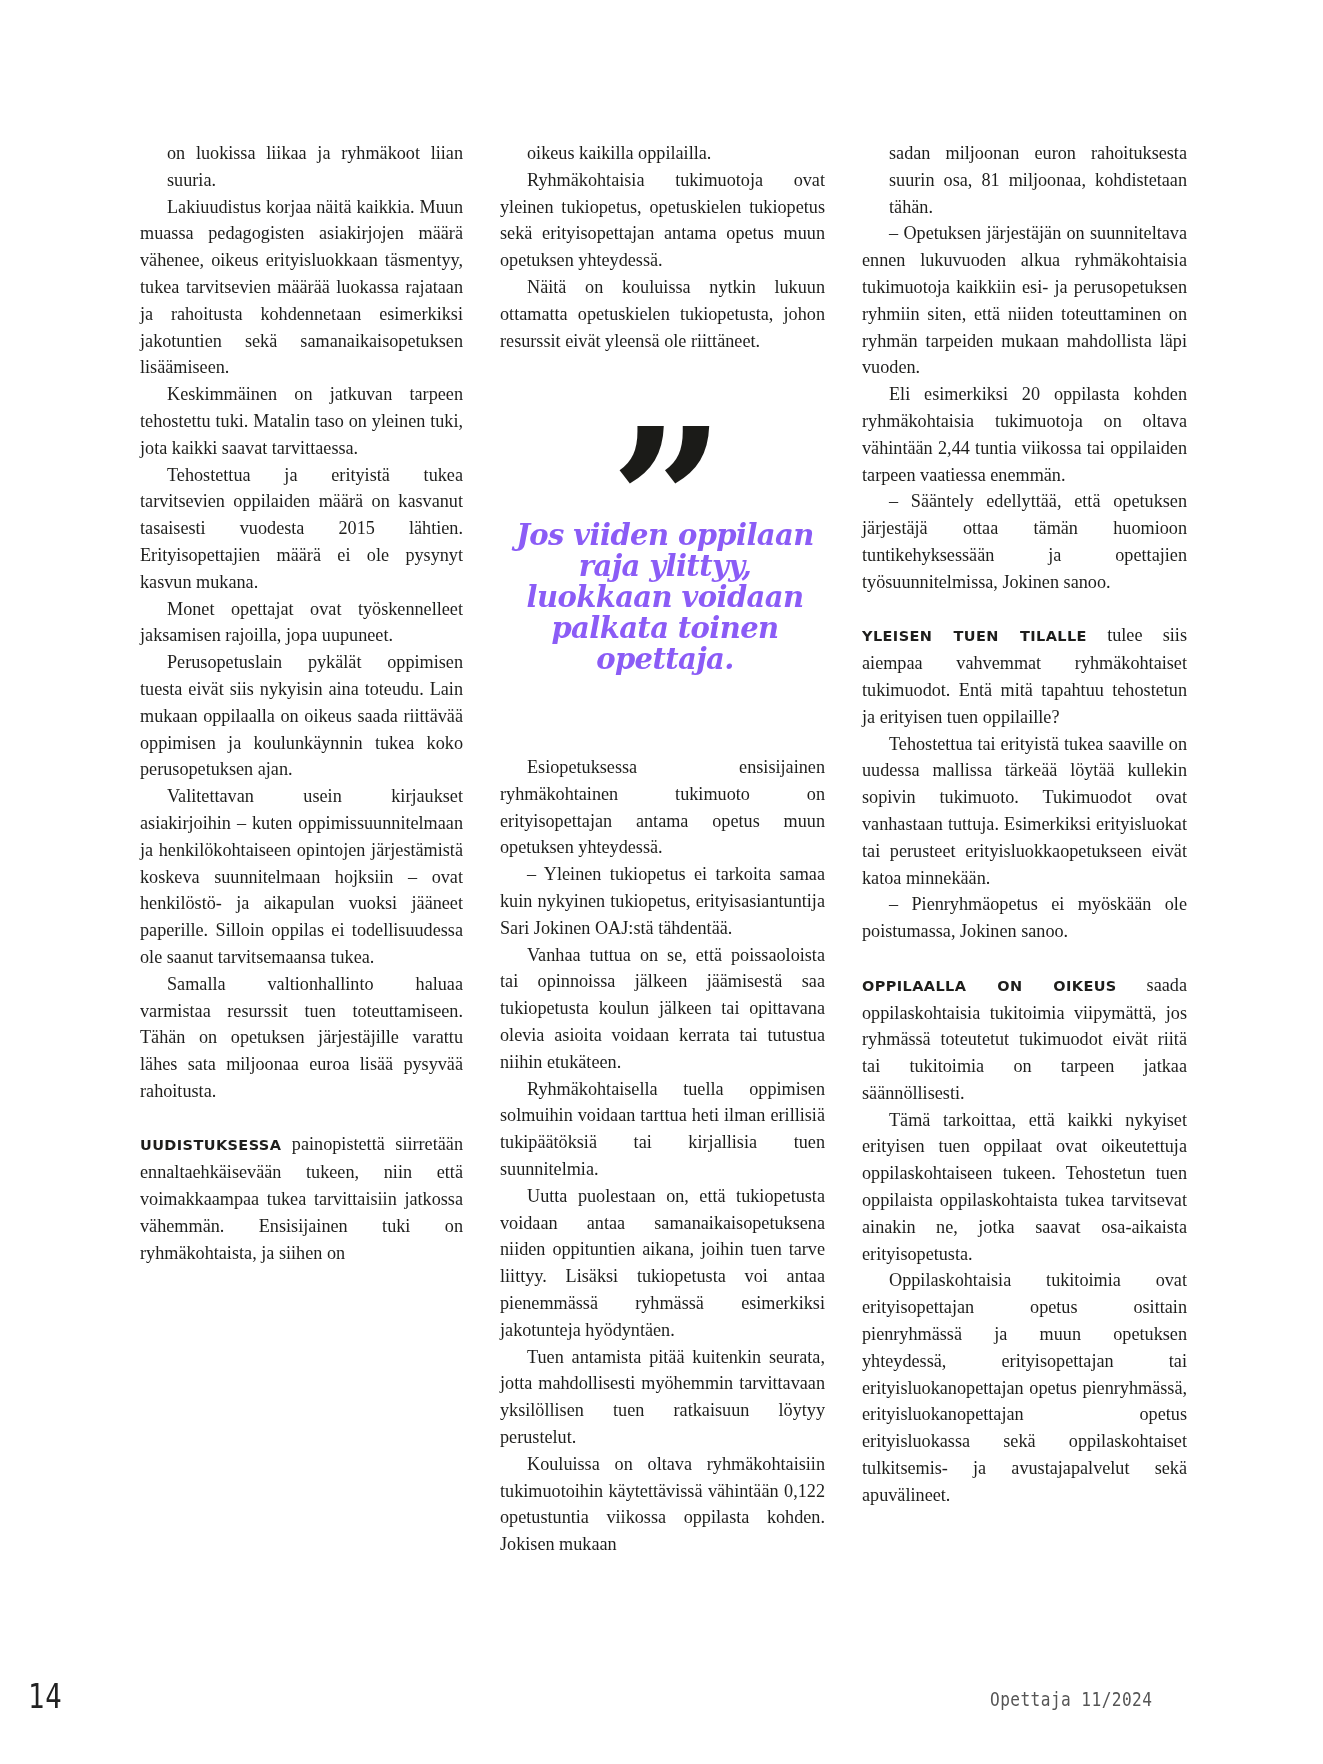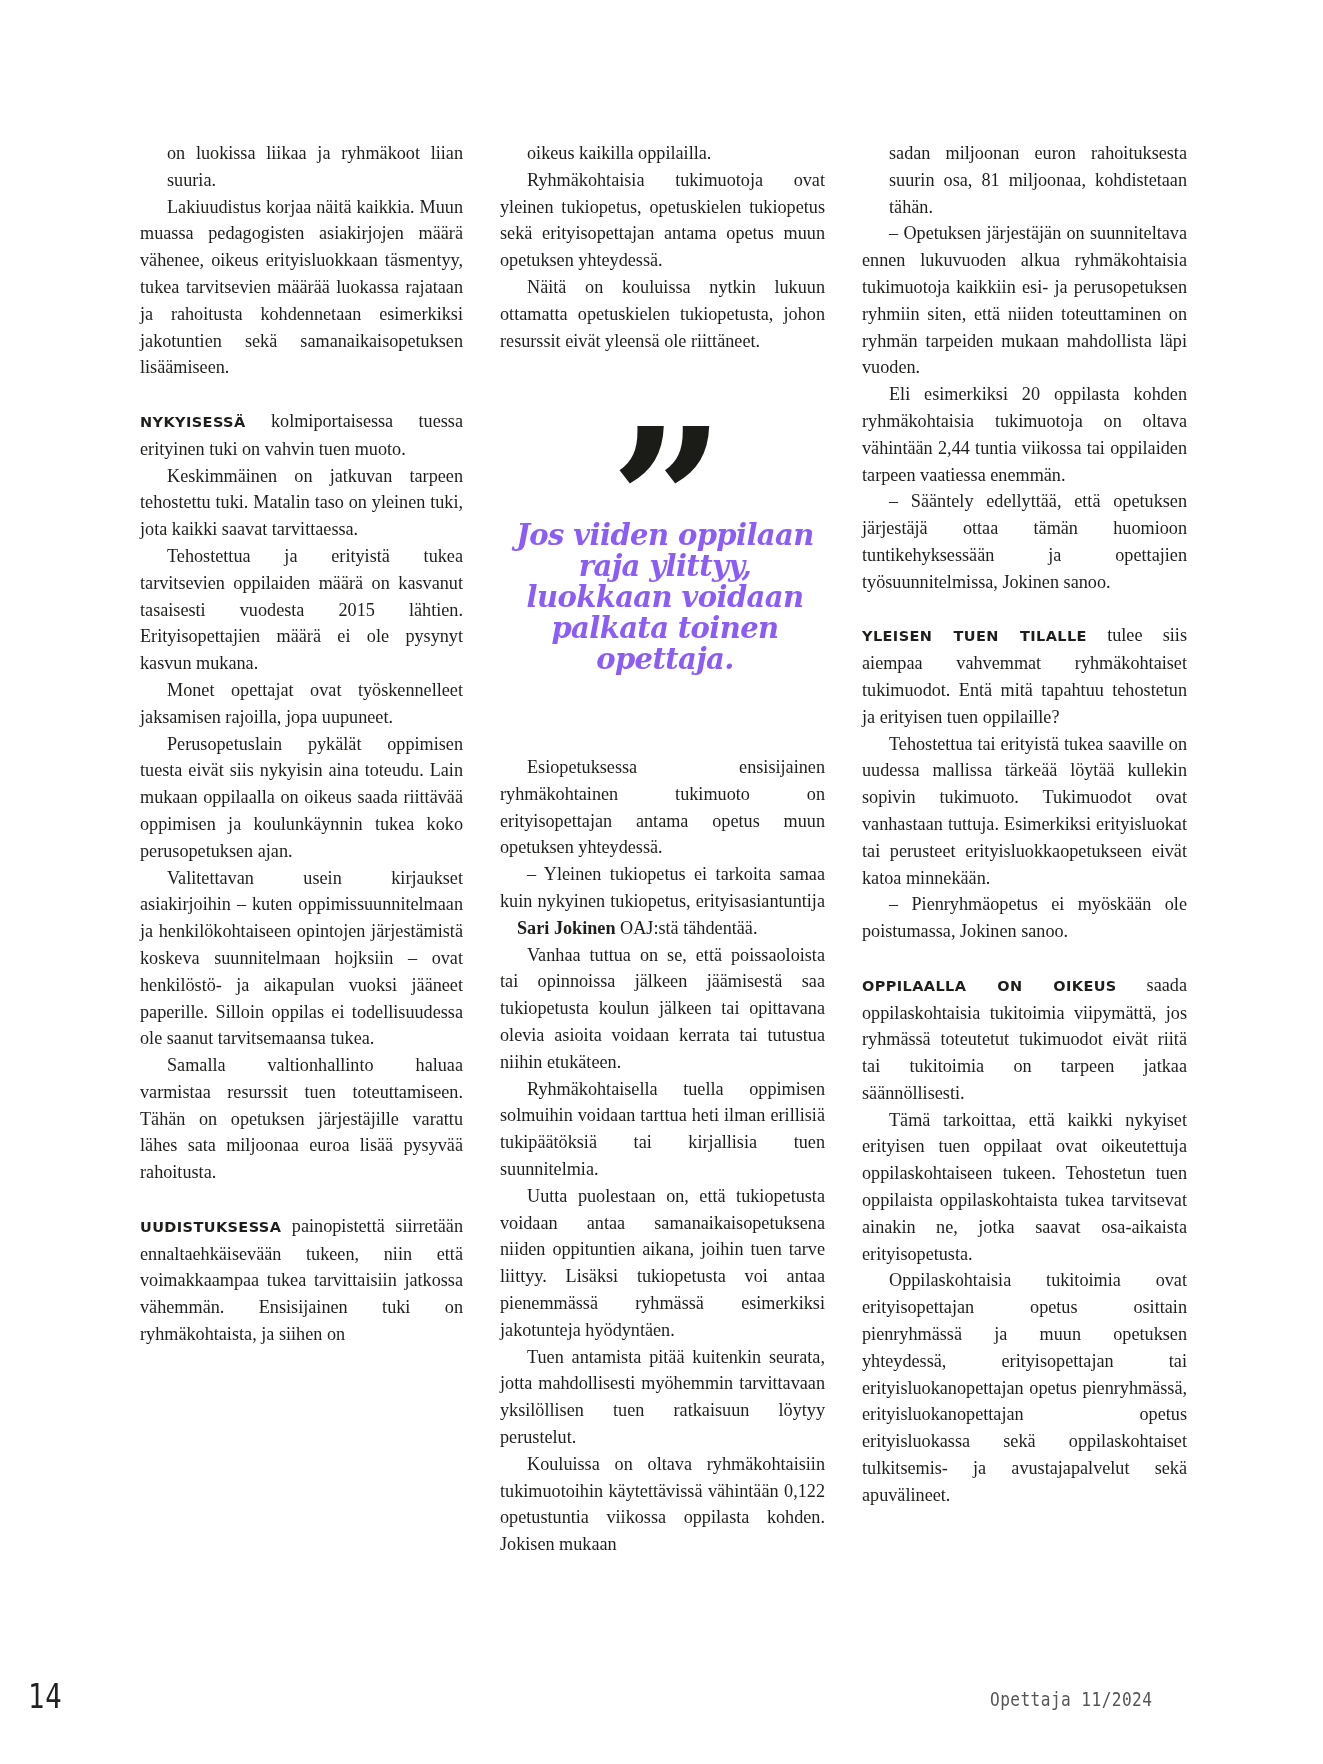--- a/index.html
+++ b/index.html
@@ -13,21 +13,21 @@
     .col1 { left: 140px; width: 323px; }
     .col2 { left: 500px; width: 325px; }
     .col3 { left: 862px; width: 325px; }
     .col p { margin: 0; text-indent: 27px; }
     .col p.noindent { text-indent: 0; margin-left: 27px; }
     .col p.section { text-indent: 0; margin-top: 26.8px; }
     .lead {
       font-family: "DejaVu Sans", "Liberation Sans", sans-serif;
       font-weight: bold; font-size: 14.5px; letter-spacing: 0.4px;
     }
-    .bold-name { font-weight: bold; margin-left: 17px; }
+    .bold-name { font-weight: normal; }
     .pullquote-mark {
       position: absolute; left: 610px; top: 402px; width: 110px; height: 100px;
       font-family: "DejaVu Serif", serif; font-weight: bold; font-size: 200px; line-height: 200px;
       text-align: center; color: #1b1b18;
     }
     .pullquote {
       position: absolute; left: 510px; top: 520px; width: 310px;
       font-family: "DejaVu Serif", "Liberation Serif", serif; font-style: italic; font-weight: bold;
       font-size: 29px; line-height: 31px; text-align: center; color: #8b5cf6;
       letter-spacing: -0.6px;
@@ -43,21 +43,20 @@
       font-family: "DejaVu Sans Mono", "Liberation Mono", monospace; font-size: 19px;
       color: #555; letter-spacing: 0.5px; transform: scaleX(0.85); transform-origin: left top;
     }
   </style>
 </head>
 <body>
 
 <div class="col col1">
   <p class="noindent">on luokissa liikaa ja ryhmäkoot liian suuria.</p>
   <p>Lakiuudistus korjaa näitä kaikkia. Muun muassa pedagogisten asiakirjojen määrä vähenee, oikeus erityisluokkaan täsmentyy, tukea tarvitsevien määrää luokassa rajataan ja rahoitusta kohdennetaan esimerkiksi jakotuntien sekä samanaikaisopetuksen lisäämiseen.</p>
-  <p class="section"><span class="lead">NYKYISESSÄ</span><span> kolmiportaisessa tuessa erityinen tuki on vahvin tuen muoto.</span></p>
   <p>Keskimmäinen on jatkuvan tarpeen tehostettu tuki. Matalin taso on yleinen tuki, jota kaikki saavat tarvittaessa.</p>
   <p>Tehostettua ja erityistä tukea tarvitsevien oppilaiden määrä on kasvanut tasaisesti vuodesta 2015 lähtien. Erityisopettajien määrä ei ole pysynyt kasvun mukana.</p>
   <p>Monet opettajat ovat työskennelleet jaksamisen rajoilla, jopa uupuneet.</p>
   <p>Perusopetuslain pykälät oppimisen tuesta eivät siis nykyisin aina toteudu. Lain mukaan oppilaalla on oikeus saada riittävää oppimisen ja koulunkäynnin tukea koko perusopetuksen ajan.</p>
   <p>Valitettavan usein kirjaukset asiakirjoihin – kuten oppimissuunnitelmaan ja henkilökohtaiseen opintojen järjestämistä koskeva suunnitelmaan hojksiin – ovat henkilöstö- ja aikapulan vuoksi jääneet paperille. Silloin oppilas ei todellisuudessa ole saanut tarvitsemaansa tukea.</p>
   <p>Samalla valtionhallinto haluaa varmistaa resurssit tuen toteuttamiseen. Tähän on opetuksen järjestäjille varattu lähes sata miljoonaa euroa lisää pysyvää rahoitusta.</p>
   <p class="section"><span class="lead">UUDISTUKSESSA</span><span> painopistettä siirretään ennaltaehkäisevään tukeen, niin että voimakkaampaa tukea tarvittaisiin jatkossa vähemmän. Ensisijainen tuki on ryhmäkohtaista, ja siihen on</span></p>
 </div>
 
 <div class="col col2">

